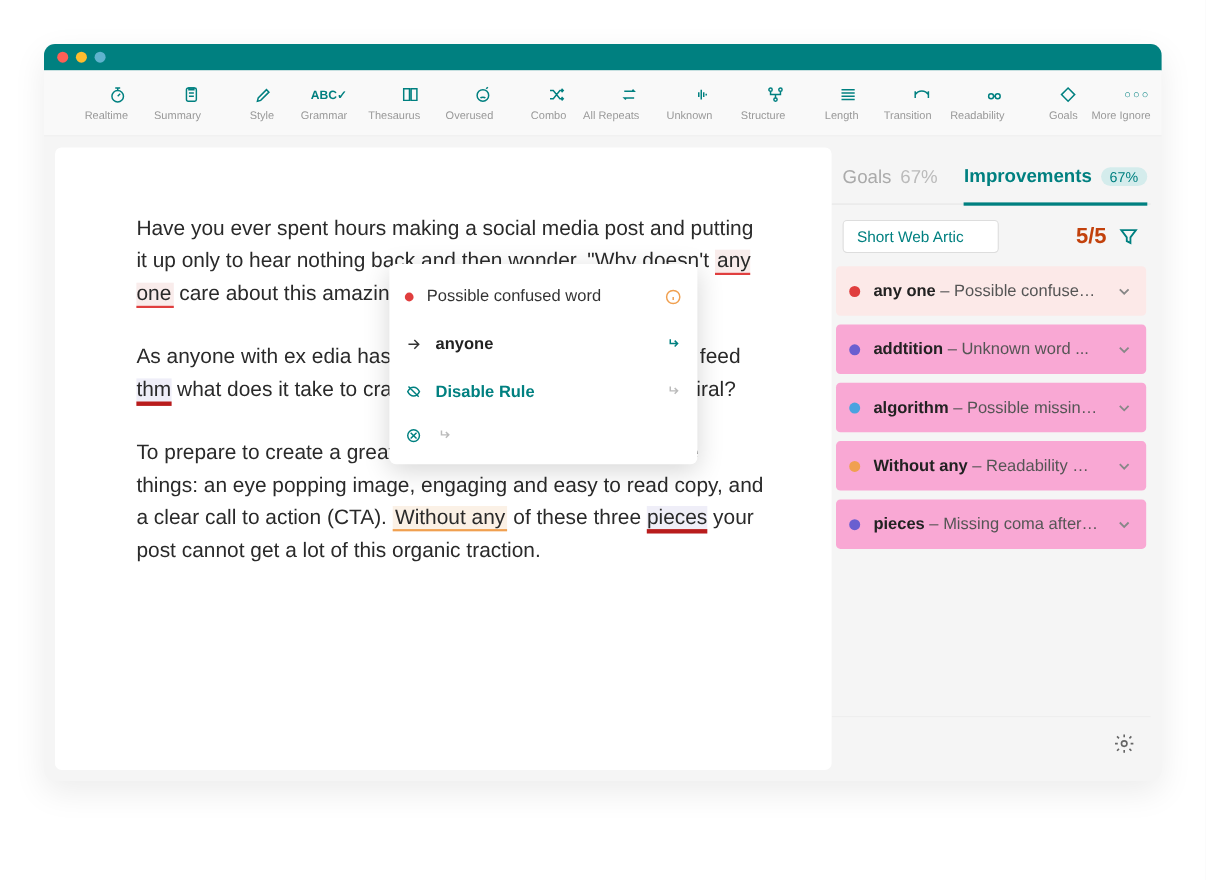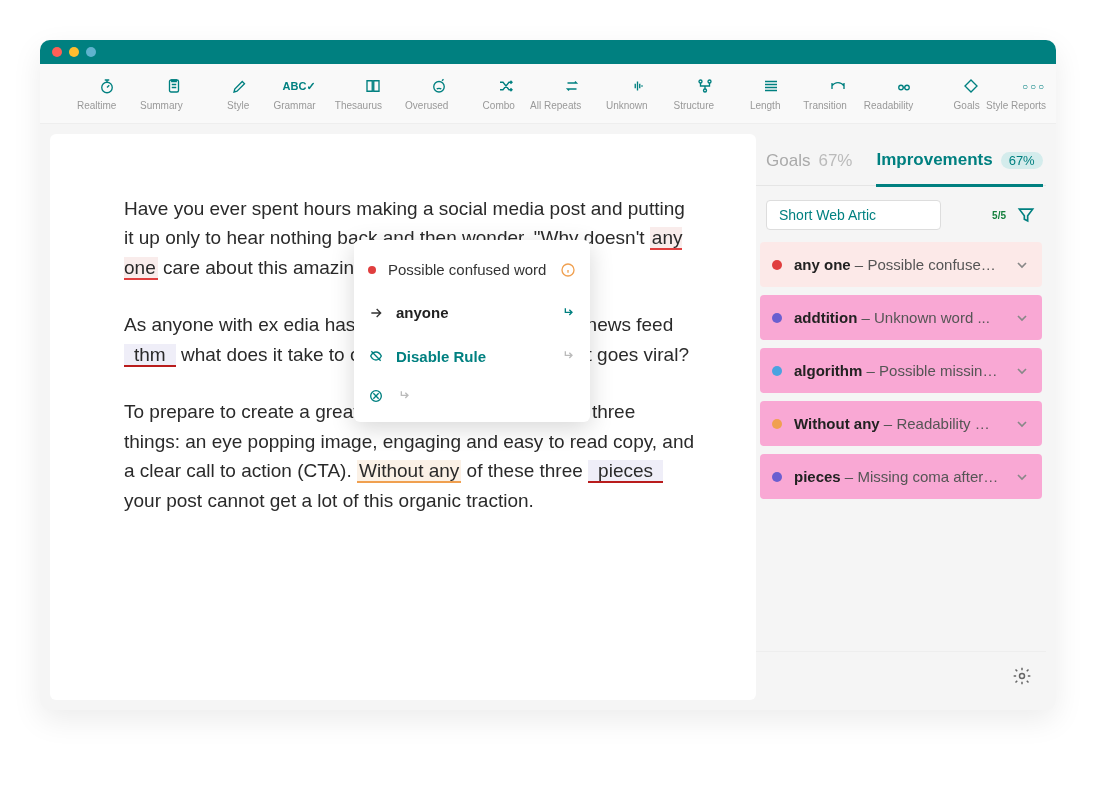--- a/index.html
+++ b/index.html
@@ -18,26 +18,26 @@
 .tool .ticon { height: 20px; display: flex; align-items: center; justify-content: center; color: #008080; }
 .tool .tlabel { font-size: 10px; color: #999; }
 
 .body { display: flex; height: 586px; }
 
 .editor { flex: 1; background: #fff; margin: 10px 0 10px 10px; border-radius: 6px; padding: 60px 60px 40px 74px; font-size: 19px; line-height: 1.55; color: #2a2a2a; position: relative; }
 .editor p { margin-bottom: 28px; }
 
 .under-red { padding: 0 2px; border-bottom: 2px solid #e03e3e; background: #f9eceb; }
 .under-orange { padding: 0 2px; border-bottom: 2px solid #f0a050; background: #fbf1e6; }
-.under-purple { padding: 0 10px; border-bottom: 2px solid #b91c1c; background: #efeef8; }
+.under-purple { padding: 0 0; border-bottom: 4px solid #b91c1c; background: #efeef8; }
 
 .popover {
   position: absolute;
   top: 106px; left: 304px;
-  width: 236px;
+  width: 280px;
   background: #fff;
   border-radius: 6px;
   box-shadow: 0 6px 24px rgba(0,0,0,0.16);
   padding: 8px 0;
 }
 .prow { display: flex; align-items: center; padding: 10px 14px; gap: 12px; font-size: 15px; cursor: pointer; }
 .prow .bullet { width: 8px; height: 8px; border-radius: 50%; background: #e03e3e; }
 .prow .arrow { width: 16px; height: 16px; display: flex; align-items: center; }
 .prow .txt { flex: 1; color: #333; }
 .prow .txt.bold { font-weight: 700; color: #222; }
@@ -47,22 +47,22 @@
 .prow.light .trail { color: #bbb; }
 .teal-icon { color: #008080; }
 
 .sidebar { width: 300px; padding: 10px 10px 10px 0; display: flex; flex-direction: column; justify-content: center; }
 .tabs { display: flex; padding: 16px 10px 0 10px; border-bottom: 1px solid #e5e5e5; gap: 24px; }
 .tab { padding-bottom: 14px; display: flex; align-items: center; gap: 8px; font-size: 17px; color: #aaa; cursor: pointer; }
 .tab.active { color: #008080; border-bottom: 3px solid #008080; font-weight: 600; margin-bottom: -2px; }
 .badge { background: #d4ecec; color: #008080; border-radius: 10px; padding: 1px 8px; font-size: 13px; font-weight: 500; }
 
 .filterrow { display: flex; align-items: center; padding: 14px 10px 12px 10px; gap: 10px; }
-.filter-chip { border: 1px solid #ddd; border-radius: 4px; padding: 6px 12px; font-size: 14px; color: #008080; background: #fff; width: 175px; }
-.count { margin-left: auto; font-weight: 700; color: #15803d; font-size: 10px; }
+.filter-chip { border: 1px solid #ddd; border-radius: 4px; padding: 6px 12px; font-size: 14px; color: #008080; background: #fff; width: 142px; }
+.count { margin-left: auto; font-weight: 700; color: #c2410c; font-size: 20px; }
 .funnel { color: #008080; }
 
 .issues { display: flex; flex-direction: column; gap: 8px; padding: 0 4px; }
 .issue { display: flex; align-items: center; padding: 14px 12px; border-radius: 4px; gap: 12px; font-size: 15px; cursor: pointer; background: #f9a8d4; }
 .issue.red { background: #fce9e8; }
 .issue .idot { width: 10px; height: 10px; border-radius: 50%; flex-shrink: 0; }
 .issue .idot.red { background: #e03e3e; }
 .issue .idot.purple { background: #6a5fd0; }
 .issue .idot.blue { background: #4aa3e0; }
 .issue .idot.orange { background: #f0a050; }
@@ -197,21 +197,21 @@
     <div class="tool">
       <div class="ticon">
           <svg width="18" height="18" viewBox="0 0 24 24" fill="none" stroke="currentColor" stroke-width="1.8">
             <path d="M12 4l8 8-8 8-8-8zM10 10h.01"></path>
           </svg>
         </div>
       <div class="tlabel">Goals</div>
     </div>
     <div class="tool">
       <div class="ticon" style="letter-spacing:2px;font-size:10px">○○○</div>
-      <div class="tlabel">Style Reports</div>
+      <div class="tlabel">More Ignore</div>
     </div>
   </div>
 
   <div class="body">
     <div class="editor">
       <p>
         <span>Have you ever spent hours making a social media post and putting it up only to hear nothing back and then wonder, "Why doesn't </span><span class="under-red">any one</span><span> care about this amazing post?"</span>
       </p>
       <p>
         <span>As anyone with ex</span><span>                                    edia has an algorithm f                                  tent on your news feed                                    </span><span class="under-purple">thm</span><span> what does it take to craft a social media post that goes viral?</span>

